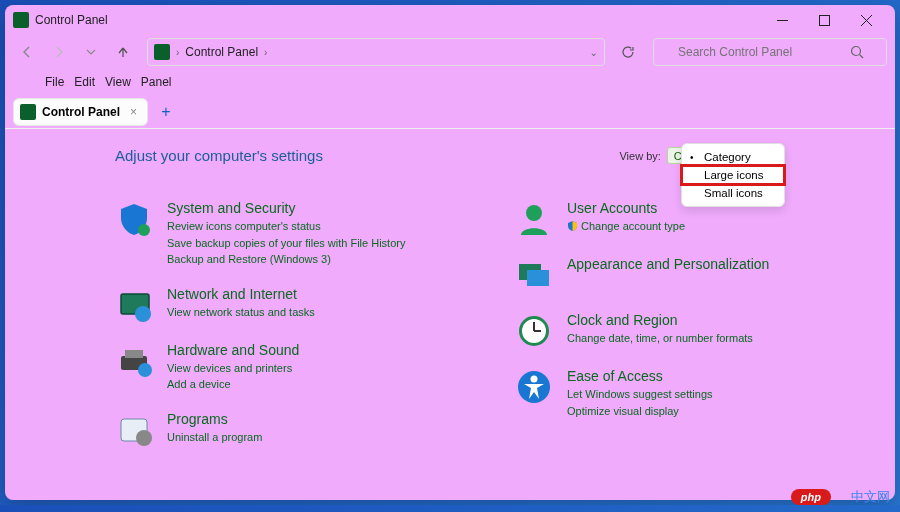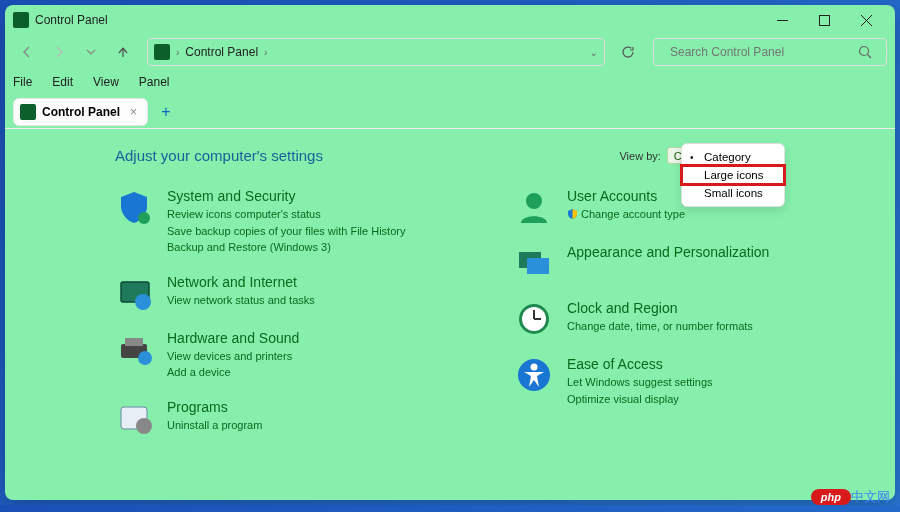--- a/index.html
+++ b/index.html
@@ -1,57 +1,57 @@
 <!DOCTYPE html>
 <html><head>
 <meta charset="utf-8">
 <style>
   * { box-sizing: border-box; font-family: "Segoe UI", Arial, sans-serif; }
   body { margin: 0; background: linear-gradient(135deg, #1a4fb8, #2878d4); padding: 5px; }
-  .window { width: 890px; height: 495px; background: #86efac; border-radius: 8px; box-shadow: 0 8px 24px rgba(0,0,0,0.25); position: relative; overflow: hidden; }
+  .window { width: 890px; height: 495px; background: #f0abfc; border-radius: 8px; box-shadow: 0 8px 24px rgba(0,0,0,0.25); position: relative; overflow: hidden; }
   .titlebar { height: 30px; display: flex; align-items: center; padding: 0 8px; }
   .titlebar .title { font-size: 12px; color: #222; margin-left: 6px; }
   .titlebar .app-icon { width: 16px; height: 16px; background: #0a5f2a; border-radius: 2px; display: flex; align-items: center; justify-content: center; }
   .winctrl { margin-left: auto; display: flex; gap: 0; }
   .winbtn { width: 42px; height: 28px; display: flex; align-items: center; justify-content: center; color: #222; cursor: pointer; }
   .navrow { height: 34px; display: flex; align-items: center; padding: 4px 8px; gap: 4px; }
   .navbtn { width: 28px; height: 28px; display: flex; align-items: center; justify-content: center; color: #555; border-radius: 4px; cursor: pointer; }
   .navbtn.disabled { color: #bbb; }
   .addressbar { flex: 0 0 458px; height: 28px; border: 1px solid #ddd; border-radius: 4px; display: flex; align-items: center; padding: 0 6px; gap: 6px; font-size: 12px; margin-left: 6px; }
   .addr-icon { width: 16px; height: 16px; background: #0a5f2a; border-radius: 2px; }
   .crumb { color: #222; }
   .chev { color: #666; font-size: 10px; }
   .refresh { width: 30px; height: 28px; display: flex; align-items: center; justify-content: center; color: #555; cursor: pointer; margin-left: 4px; }
-  .searchbox { flex: 1; height: 28px; border: 1px solid #ddd; border-radius: 4px; margin-left: 6px; display: flex; align-items: center; padding: 0 14px; justify-content: space-between; }
+  .searchbox { flex: 1; height: 28px; border: 1px solid #ddd; border-radius: 4px; margin-left: 6px; display: flex; align-items: center; padding: 0 22px; justify-content: space-between; }
   .searchbox input { border: none; outline: none; font-size: 12px; flex: 1; color: #666; background: transparent; }
   .search-icon { width: 14px; height: 14px; color: #555; }
-  .menurow { height: 26px; display: flex; align-items: center; padding: 0 8px; gap: 20px; font-size: 12px; color: #222; }
+  .menurow { height: 26px; display: flex; align-items: center; padding: 0 8px; gap: 10px; font-size: 12px; color: #222; margin-left: 32px; }
   .menuitem { cursor: pointer; }
   .tabrow { height: 34px; display: flex; align-items: center; padding: 4px 8px; gap: 6px; border-bottom: 1px solid #eee; }
   .tab { height: 28px; padding: 0 10px 0 6px; border: 1px solid #e6e6e6; background: #fcfcfc; border-radius: 6px; display: flex; align-items: center; gap: 6px; font-size: 12px; }
   .tab-icon { width: 16px; height: 16px; background: #0a5f2a; border-radius: 2px; }
   .tab .close { color: #888; cursor: pointer; margin-left: 4px; }
   .addtab { width: 24px; height: 24px; display: flex; align-items: center; justify-content: center; color: #0a66c2; cursor: pointer; font-size: 16px; }
   .content { padding: 18px 20px 0 110px; position: relative; height: calc(100% - 124px); }
   .heading-row { display: flex; align-items: center; justify-content: space-between; padding-right: 140px; }
   .heading { color: #1a5f9c; font-size: 15px; }
   .viewby { font-size: 11px; color: #333; display: flex; align-items: center; gap: 6px; }
   .viewtoggle { color: #18620a; padding: 1px 6px; border: 1px solid #b8d49f; background: #edf5e8; border-radius: 3px; cursor: pointer; font-size: 11px; display: flex; gap: 4px; align-items: center; }
-  .cols { display: flex; gap: 40px; margin-top: 24px; justify-content: center; }
+  .cols { display: flex; gap: 40px; margin-top: 36px; justify-content: center; }
   .col { flex: 1; }
   .cat { display: flex; gap: 14px; margin-bottom: 18px; }
   .cat-icon { width: 38px; height: 38px; flex: 0 0 38px; }
   .cat-body { }
   .cat-title { color: #0a6a1e; font-size: 14px; font-weight: 400; margin-bottom: 2px; cursor: pointer; }
   .cat-link { color: #0a6a1e; font-size: 11px; cursor: pointer; line-height: 1.5; display: block; }
   .dropdown { position: absolute; right: 110px; top: 14px; width: 104px; background: #fff; border: 1px solid #e0e0e0; box-shadow: 0 4px 10px rgba(0,0,0,0.12); border-radius: 6px; padding: 4px 0; z-index: 10; }
   .dd-item { font-size: 11.5px; padding: 3px 10px 3px 22px; position: relative; cursor: pointer; }
   .dd-item .bullet { position: absolute; left: 8px; top: 4px; font-size: 10px; }
   .dd-item.highlighted { outline: 3px solid #d81a1a; outline-offset: -1px; }
-  .watermark { position: absolute; right: 10px; bottom: 6px; display: flex; align-items: center; gap: 0; }
+  .watermark { position: absolute; right: 10px; bottom: 6px; display: flex; align-items: center; gap: 20px; }
   .php-pill { background: #d81a1a; color: #fff; font-style: italic; font-weight: bold; padding: 2px 10px; border-radius: 11px; font-size: 11px; }
   .wm-text { font-size: 13px; color: #3b82f6; }
 </style>
 </head>
 <body>
 
 <div class="window">
 
   <div class="titlebar">
     <div class="app-icon"></div>

